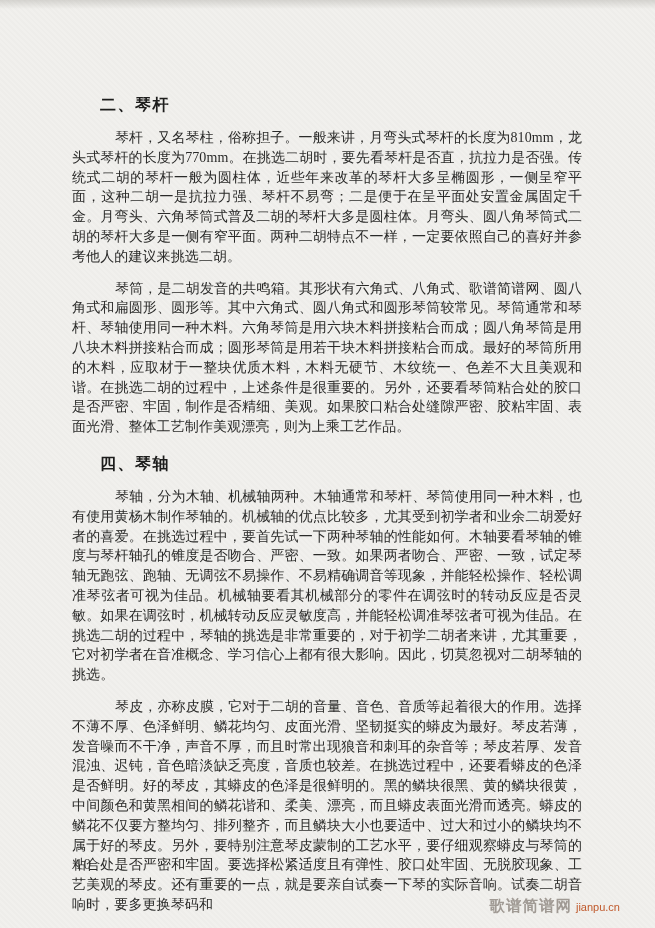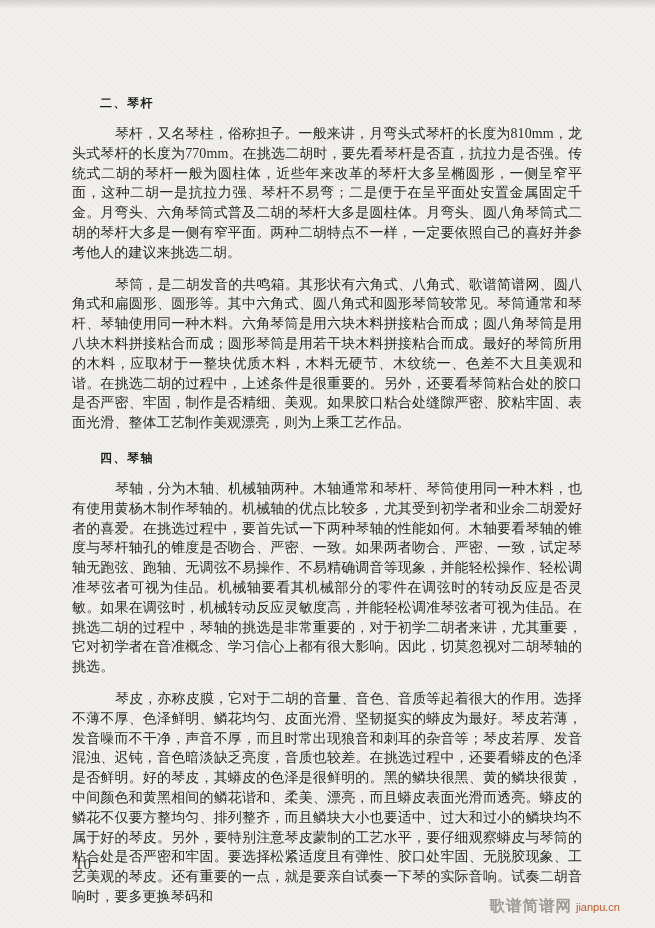--- a/index.html
+++ b/index.html
@@ -21,21 +21,21 @@
   }
   .content {
     position: absolute;
     left: 60px;
     top: 87px;
     width: 534px;
   }
   .section-heading {
     margin: 17px 0 6px 0;
     padding-left: 40px;
-    font-size: 12px;
+    font-size: 16px;
     font-weight: 700;
     letter-spacing: 1.5px;
     color: #1d1d1c;
   }
   .section-heading.first { margin-top: 8px; }
   .section-body {
     margin: 12px;
     font-size: 14px;
     line-height: 19.8px;
     text-align: justify;

